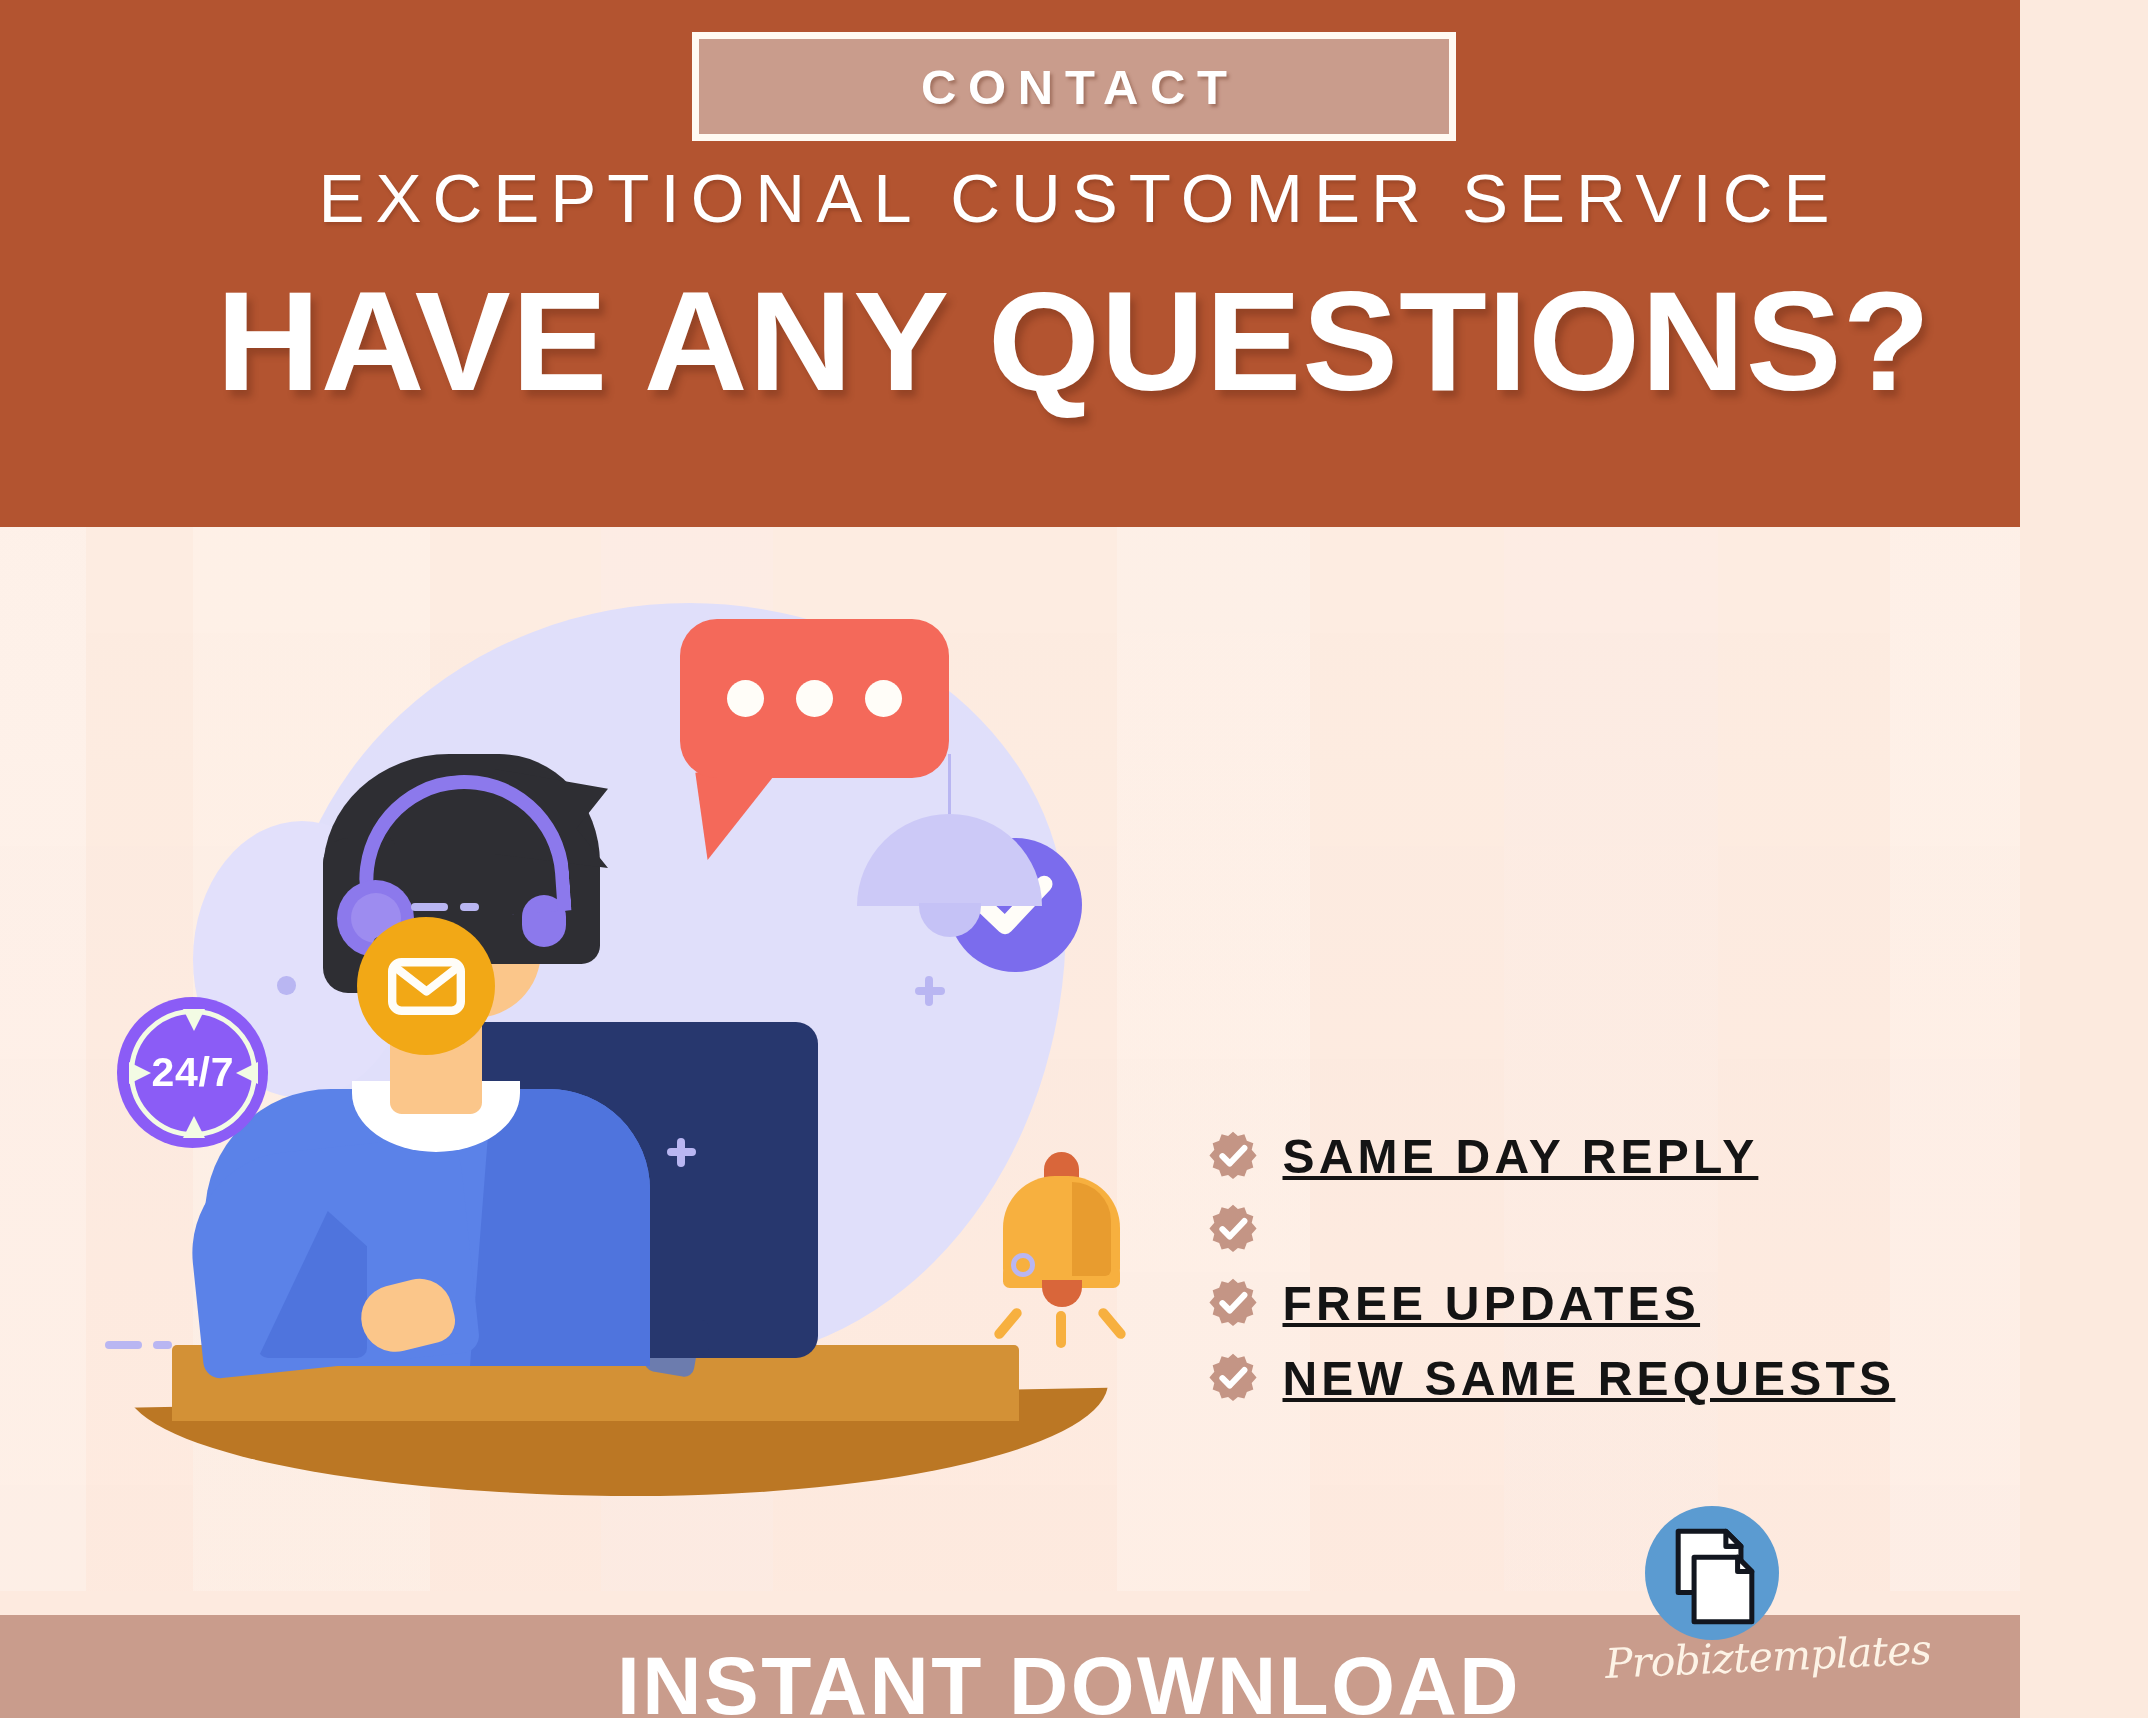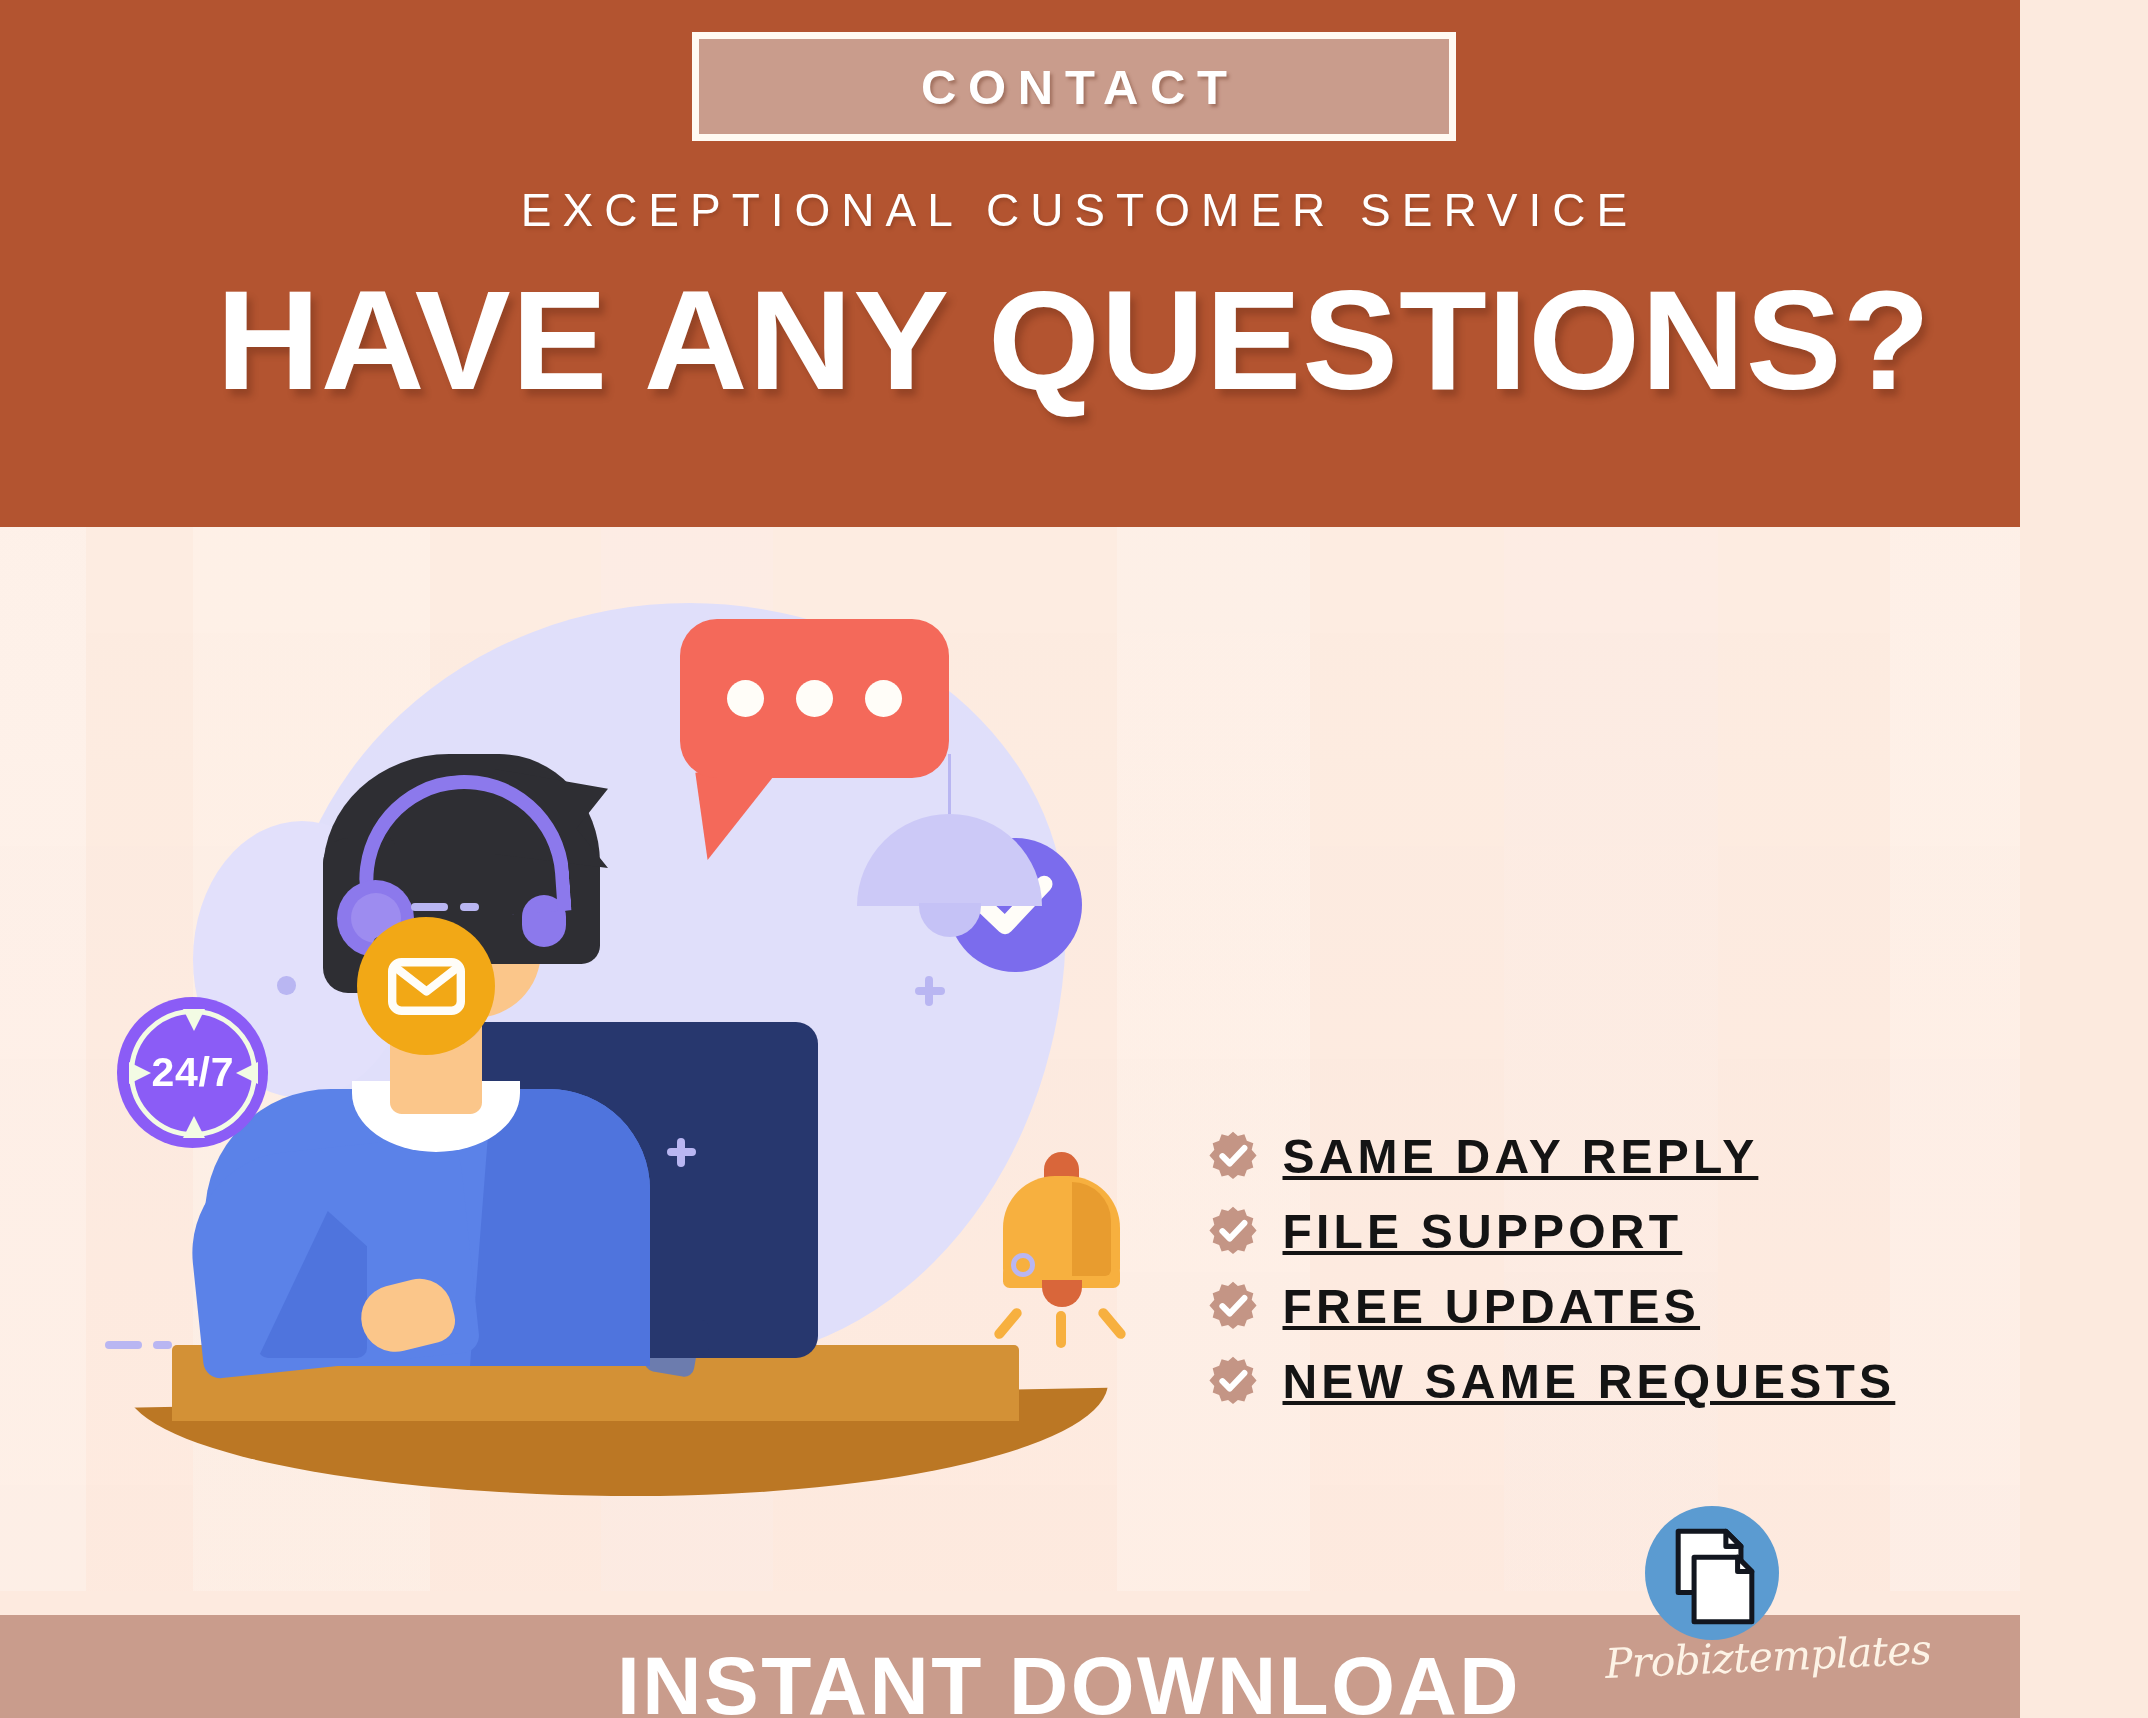--- a/index.html
+++ b/index.html
@@ -36,22 +36,22 @@
     display:flex; align-items:center; justify-content:center;
   }
   .badge-text {
     font-size:49px; font-weight:700;
     letter-spacing:11.7px;
     color:#ffffff;
     text-shadow:2.5px 3.4px 3.4px rgba(90,35,15,.35);
     padding-left:11.7px;
   }
   .subtitle {
-    margin-top:42px;
-    font-size:46px; font-weight:400;
+    margin-top:18px;
+    font-size:69px; font-weight:400;
     letter-spacing:11px;
     color:#ffffff;
     text-shadow:1.7px 2.5px 3.4px rgba(90,35,15,.25);
     padding-left:11px;
     white-space:nowrap;
   }
   .headline {
     margin-top:22px;
     font-size:141px; font-weight:700;
     letter-spacing:0.8px;
@@ -518,21 +518,20 @@
         </span>
         <span class="feat-label">SAME DAY REPLY</span>
       </div>
       <div class="feat-row">
         <span class="feat-badge">
           <svg viewBox="0 0 64 64" width="52" height="52" aria-hidden="true">
             <path d="M32 1 L38 6 L46 4 L49 12 L57 15 L55 23 L61 30 L55 37 L57 45 L49 48 L46 56 L38 54 L32 59 L26 54 L18 56 L15 48 L7 45 L9 37 L3 30 L9 23 L7 15 L15 12 L18 4 L26 6 Z" fill="#c49585"></path>
             <path d="M19 31 L28 40 L46 21" fill="none" stroke="#ffffff" stroke-width="7.5" stroke-linecap="round" stroke-linejoin="round"></path>
           </svg>
         </span>
-        <span class="feat-label">FILE SUPPORT</span>
       </div>
       <div class="feat-row">
         <span class="feat-badge">
           <svg viewBox="0 0 64 64" width="52" height="52" aria-hidden="true">
             <path d="M32 1 L38 6 L46 4 L49 12 L57 15 L55 23 L61 30 L55 37 L57 45 L49 48 L46 56 L38 54 L32 59 L26 54 L18 56 L15 48 L7 45 L9 37 L3 30 L9 23 L7 15 L15 12 L18 4 L26 6 Z" fill="#c49585"></path>
             <path d="M19 31 L28 40 L46 21" fill="none" stroke="#ffffff" stroke-width="7.5" stroke-linecap="round" stroke-linejoin="round"></path>
           </svg>
         </span>
         <span class="feat-label">FREE UPDATES</span>
       </div>

